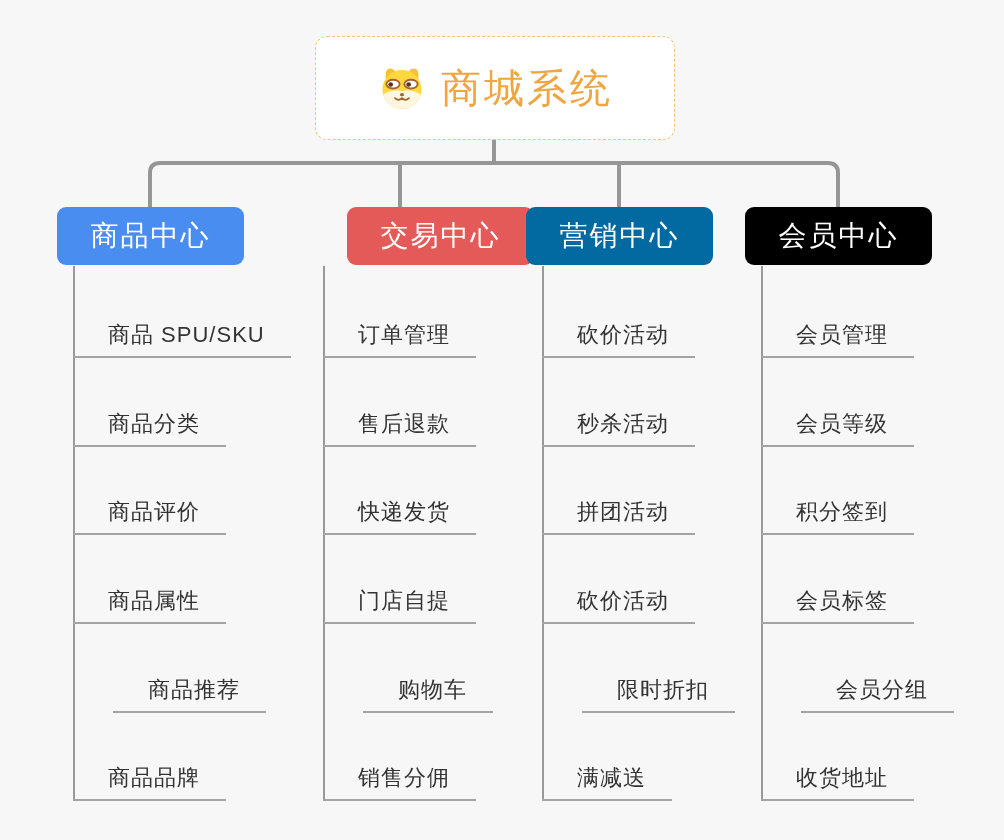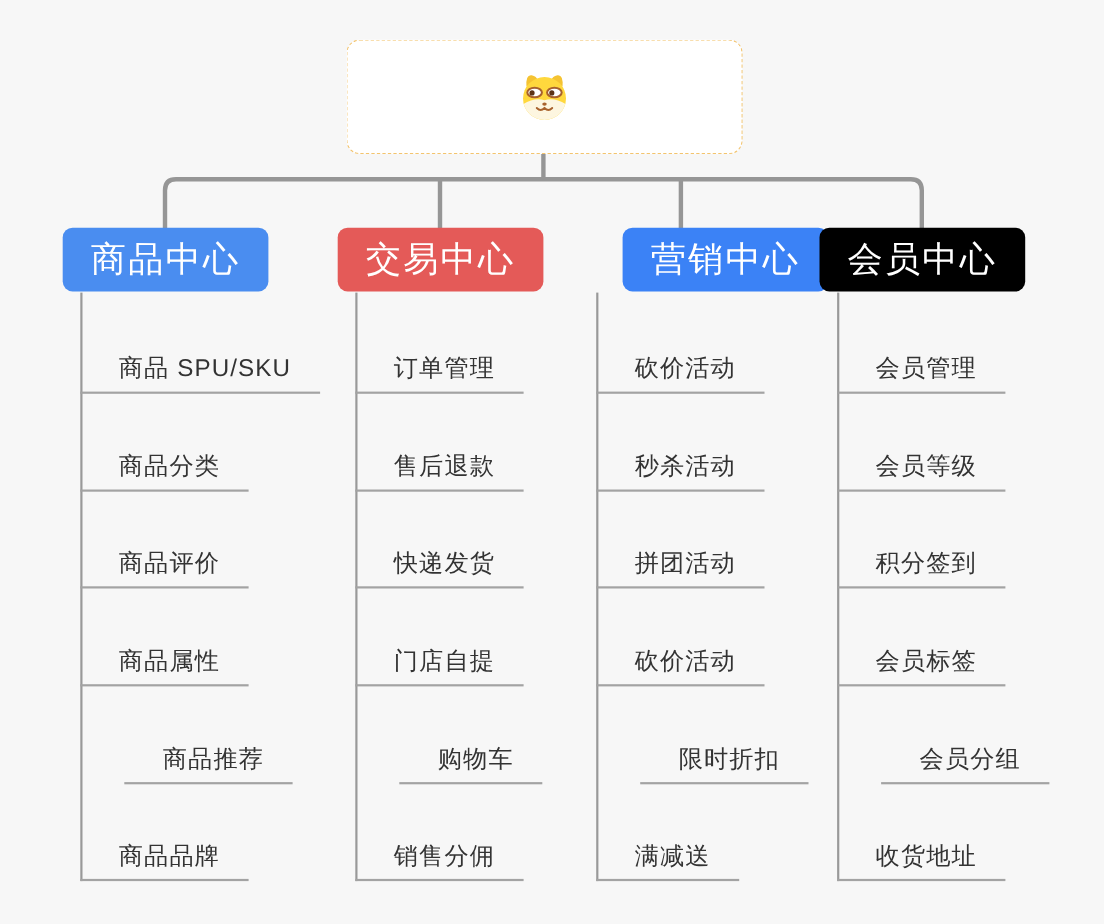--- a/index.html
+++ b/index.html
@@ -40,21 +40,21 @@
   }
 
   
   .branch-node {
     position: absolute;
     top: 207px;
     width: 187px; height: 58px;
     border-radius: 9px;
     display: flex; align-items: center; justify-content: center;
     color: #ffffff;
-    font-size: 32px;
+    font-size: 28px;
     letter-spacing: 2px;
     white-space: nowrap;
     cursor: default;
   }
   .branch-0 { left: 57px;  }
   .branch-1 { left: 307px; }
   .branch-2 { left: 526px; }
   .branch-3 { left: 745px; }
 
   
@@ -119,25 +119,26 @@
           <circle cx="32" cy="32" r="25"></circle>
         </clipPath>
       <path d="M5 40 Q20 30 32 34 Q44 30 59 40 L59 60 L5 60 Z" fill="#fdf6e0" clip-path="url(#headclip)"></path>
       <ellipse cx="20.5" cy="25" rx="8.5" ry="5.6" fill="#ffffff" stroke="#a8622d" stroke-width="2.4"></ellipse>
       <ellipse cx="43.5" cy="25" rx="8.5" ry="5.6" fill="#ffffff" stroke="#a8622d" stroke-width="2.4"></ellipse>
       <circle cx="17.5" cy="25.5" r="3" fill="#5d3317"></circle>
       <circle cx="40.5" cy="25.5" r="3" fill="#5d3317"></circle>
       <ellipse cx="32" cy="38.5" rx="2.6" ry="2" fill="#a8622d"></ellipse>
       <path d="M23 43 Q27.5 47.5 32 43 Q36.5 47.5 41 43" fill="none" stroke="#a8622d" stroke-width="2.2" stroke-linecap="round"></path>
     </svg>
+    <span class="root-title">商城系统</span>
   </div>
 
   <div class="branch-node branch-0" style="background-color: rgb(74, 141, 240);">商品中心</div>
-  <div class="branch-node branch-1" style="background-color: rgb(228, 90, 88);">交易中心</div>
-  <div class="branch-node branch-2" style="background-color: #3b82f6; margin-left: 40px;">营销中心</div>
+  <div class="branch-node branch-1" style="background-color: rgb(228, 90, 88); margin-left: 40px;">交易中心</div>
+  <div class="branch-node branch-2" style="background-color: #0369a1;">营销中心</div>
   <div class="branch-node branch-3" style="background-color: #000000;">会员中心</div>
 
   <div class="leaf-col col-0">
     <div class="leaf">商品 SPU/SKU</div>
     <div class="leaf">商品分类</div>
     <div class="leaf">商品评价</div>
     <div class="leaf">商品属性</div>
     <div class="leaf">商品推荐</div>
     <div class="leaf">商品品牌</div>
   </div>

